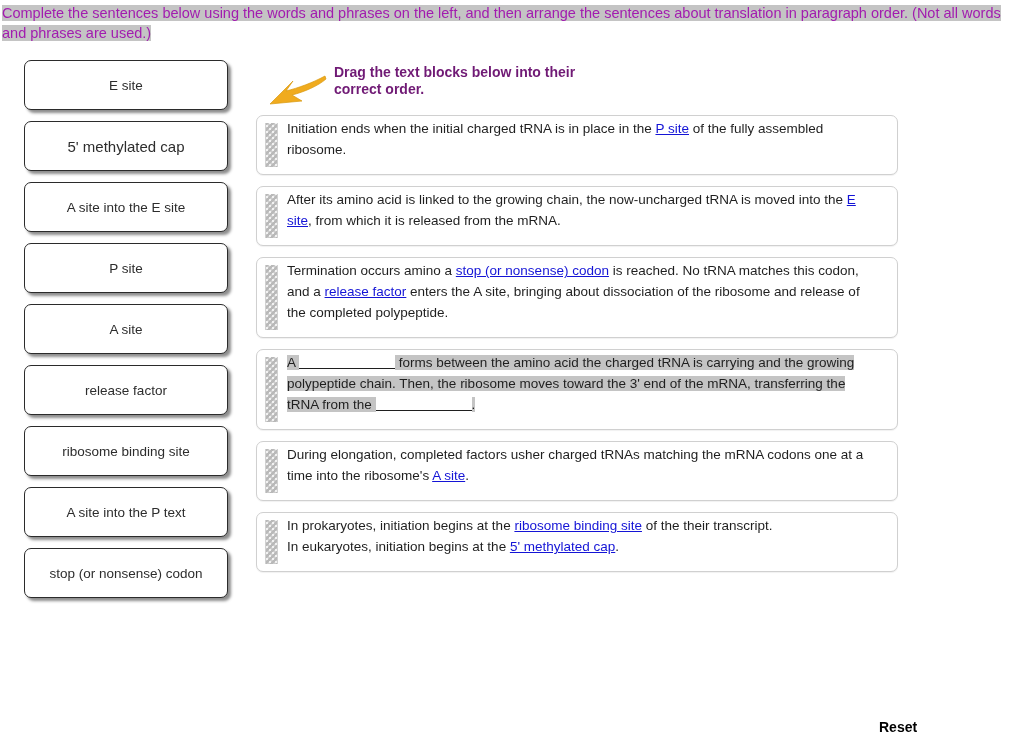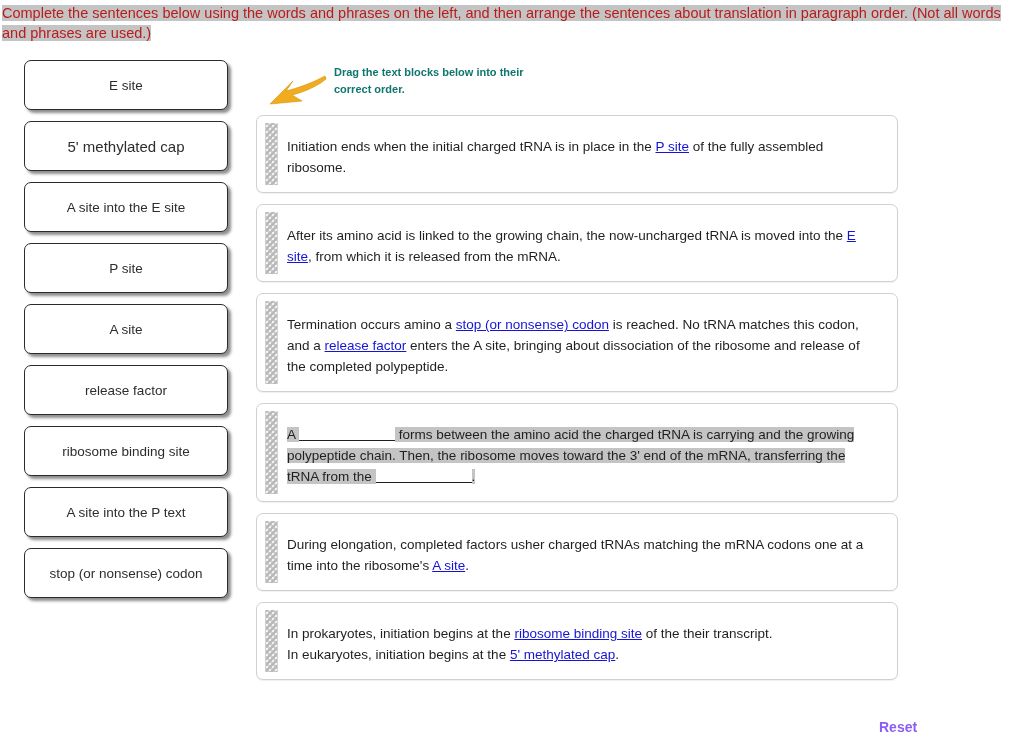--- a/index.html
+++ b/index.html
@@ -19,21 +19,21 @@
   
   #instruction-banner {
     position: absolute;
     left: 0;
     top: 0;
     width: 1024px;
     padding: 3px 0 2px 2px;
     box-sizing: border-box;
     font-size: 14.5px;
     line-height: 20px;
-    color: #b91c1c;
+    color: #a21caf;
   }
   #instruction-banner .hl {
     background: #c4c4c4;
     box-decoration-break: clone;
     -webkit-box-decoration-break: clone;
   }
 
   
   #word-bank {
     position: absolute;
@@ -75,42 +75,42 @@
     position: absolute;
     left: 0;
     top: 6px;
     width: 66px;
     height: 40px;
   }
   #drag-hint .hint-text {
     position: absolute;
     left: 72px;
     top: 0;
-    font-size: 11px;
+    font-size: 14px;
     font-weight: bold;
     line-height: 17px;
-    color: #0f766e;
+    color: #701a75;
   }
 
   
   #blocks {
     position: absolute;
     left: 256px;
     top: 115px;
     width: 642px;
   }
   .block {
     position: relative;
     box-sizing: border-box;
     width: 642px;
     border: 1.5px solid #d0d0d0;
     border-radius: 7px;
     background: #ffffff;
     margin-bottom: 11px;
-    padding: 20px 18px 14px 30px;
+    padding: 2px 18px 14px 30px;
     min-height: 58px;
     display: flex;
     align-items: center;
     cursor: move;
     box-shadow: 0 1px 1px rgba(0,0,0,0.06);
   }
   .grip {
     position: absolute;
     left: 8px;
     top: 7px;
@@ -147,21 +147,21 @@
     vertical-align: -2px;
   }
 
   
   #reset-button {
     position: absolute;
     left: 879px;
     top: 719px;
     font-size: 14px;
     font-weight: bold;
-    color: #8b5cf6;
+    color: #000000;
     cursor: pointer;
     user-select: none;
   }
 </style>
 </head>
 <body>
 
 <div id="instruction-banner"><span class="hl">Complete the sentences below using the words and phrases on the left, and then arrange the sentences about translation in paragraph order. (Not all words and phrases are used.)</span></div>
 
 <div id="word-bank">

